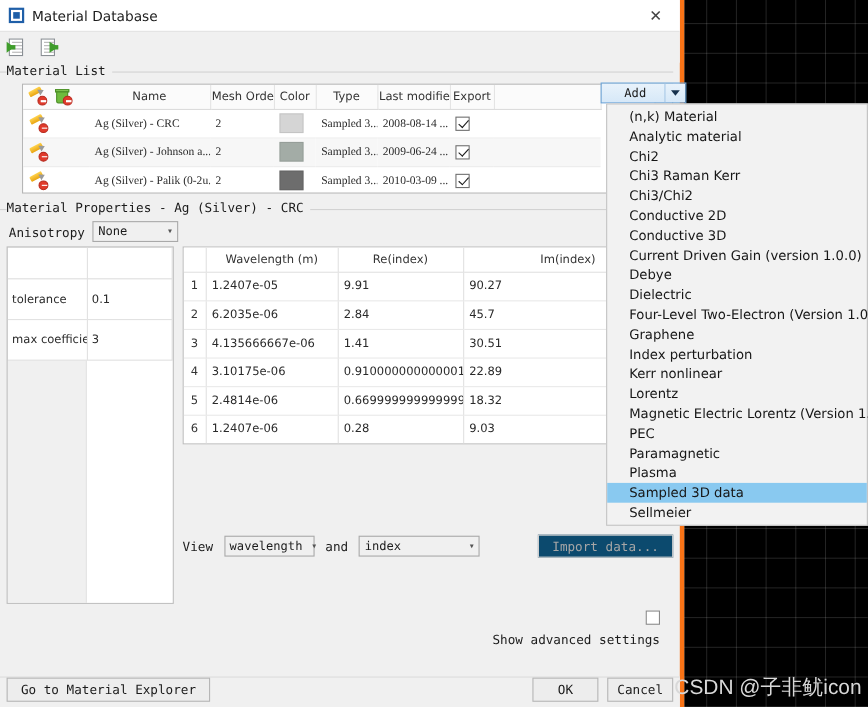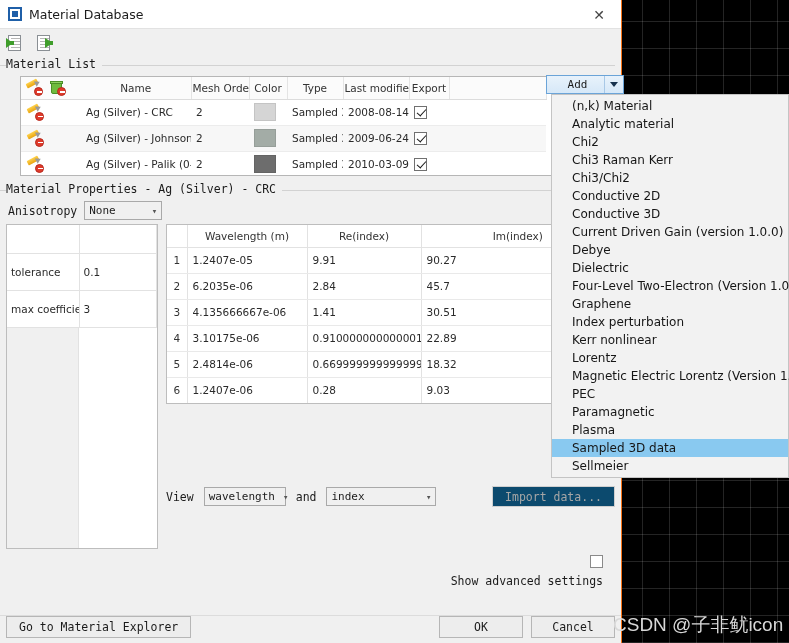--- a/index.html
+++ b/index.html
@@ -26,21 +26,21 @@
     background-size: 27px 27px;
     background-position: -6px -6px;
   }
 
   
   #dialog {
     position: absolute;
     left: 0; top: 0;
     width: 622px; height: 643px;
     background: #f0f0f0;
-    border-right: 1px solid #f97316;
+    border-right: 4px solid #f97316;
   }
 
   .titlebar {
     position: relative;
     height: 29px;
     background: #ffffff;
     border-bottom: 1px solid #e2e2e2;
     display: flex; align-items: center;
   }
   .title-icon {
@@ -177,20 +177,21 @@
     padding-left: 4px;
     text-align: left;
   }
   table.mlist td {
     height: 26px;
     border-bottom: 1px solid #ececec;
     padding: 0 5px;
     white-space: nowrap;
     overflow: hidden;
     font-size: 10.5px;
+    font-family: Liberation Serif, serif;
   }
   table.mlist tr.alt td { background: #f7f7f7; }
   .pencil-icon {
     display: inline-block;
     width: 17px; height: 15px;
     position: relative;
     vertical-align: middle;
   }
   .pencil-icon .pbody {
     position: absolute; left: 1px; top: 1px;
@@ -464,21 +465,21 @@
     left: 0; right: 0; bottom: 0;
     height: 28px;
     display: flex; align-items: flex-start;
     padding: 0 6px;
     background: #f0f0f0;
     border-top: 1px solid #dcdcdc;
   }
   .footer .spacer { flex: 1; }
   .footer .btn { height: 22px; }
   .footer .okcancel { display: flex; gap: 8px; }
-  .footer .okcancel .btn { width: 84px; padding: 0; text-align: center; }
+  .footer .okcancel .btn { width: 60px; padding: 0; text-align: center; }
 
   
   #add-button {
     position: absolute;
     left: 546px; top: 75px;
     width: 78px; height: 19px;
     border: 1px solid #6ba4d8;
     background: linear-gradient(#e8f2fb, #d6e8f8);
     display: flex; align-items: center;
     font-family: "DejaVu Sans Mono", monospace;

